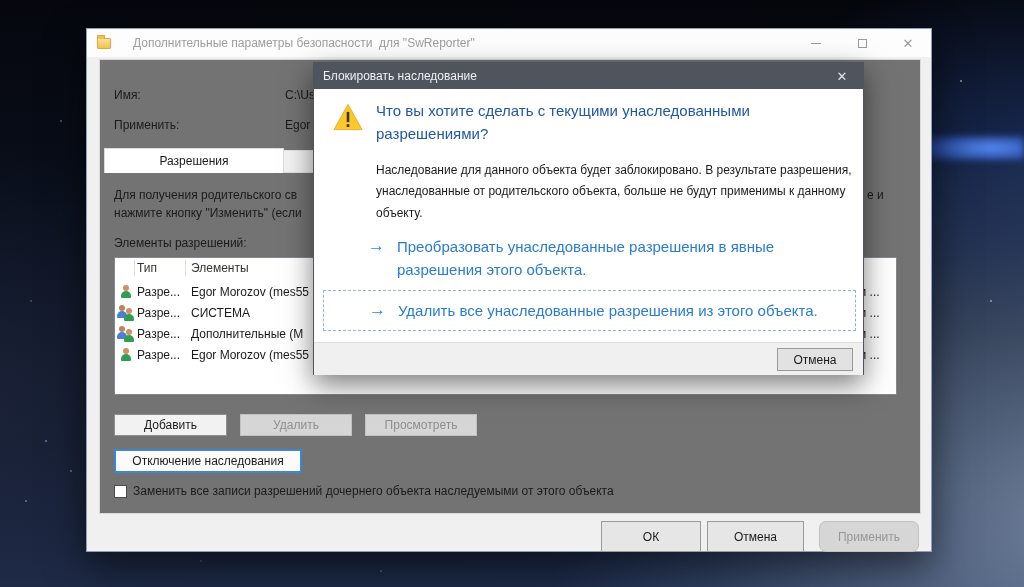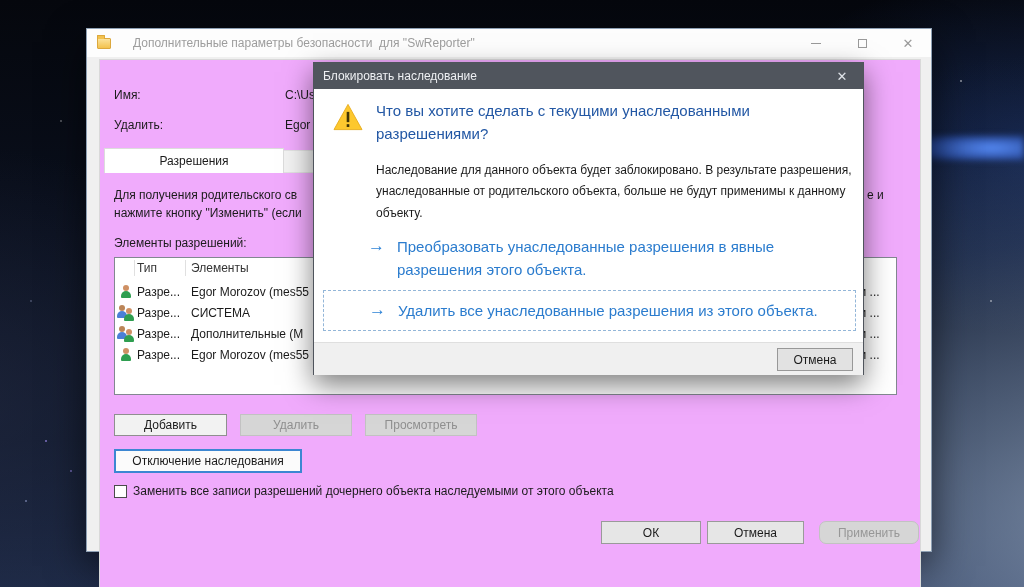--- a/index.html
+++ b/index.html
@@ -31,22 +31,22 @@
   .folder-icon { position:relative; width:14px; height:11px; margin-left:10px; background:linear-gradient(#fbe29a,#f3c24e);
     border:1px solid #dca83d; border-radius:1px; flex:0 0 auto; }
   .folder-icon::before { content:""; position:absolute; left:-1px; top:-4px; width:6px; height:3px;
     background:#f3c24e; border:1px solid #dca83d; border-bottom:none; border-radius:1px 1px 0 0; }
   .caption { position:absolute; right:0; top:0; height:28px; display:flex; }
   .cap-btn { width:46px; height:28px; display:flex; align-items:center; justify-content:center; color:#9a9a9a; }
   .min-glyph { width:10px; border-top:1px solid #9a9a9a; }
   .max-glyph { width:9px; height:9px; border:1px solid #9a9a9a; }
   .x-glyph { font-size:13px; line-height:1; }
 
-  .panel { position:absolute; left:12px; top:30px; width:822px; height:529px;
-    background:#f0abfc; border:1px solid #d9d9d9; }
+  .panel { position:absolute; left:12px; top:30px; width:822px; height:455px;
+    background:#737373; border:1px solid #d9d9d9; }
   .field-label { position:absolute; left:14px; font-size:12px; color:#1b1b1b; }
   .field-value { position:absolute; left:185px; font-size:12px; color:#1b1b1b; white-space:nowrap; }
 
   .tabstrip { position:absolute; left:4px; top:88px; height:25px; }
   .tab-selected { position:absolute; left:0; top:0; width:180px; height:25px; background:#fff;
     border:1px solid #dcdcdc; border-bottom:none; font-size:12px; color:#1b1b1b;
     display:flex; align-items:center; justify-content:center; }
   .tab-other { position:absolute; left:180px; top:2px; width:132px; height:23px; background:#f2f2f2;
     border:1px solid #e2e2e2; border-left:none; }
 
@@ -73,21 +73,21 @@
   .btn { position:absolute; height:22px; background:#f2f2f2; border:1px solid #8f8f8f;
     font-size:12px; color:#1b1b1b; display:flex; align-items:center; justify-content:center; }
   .btn.disabled { background:#d6d6d6; border-color:#c2c2c2; color:#8f8f8f; }
   .btn-inherit { position:absolute; left:14px; top:389px; width:188px; height:24px; background:#fbfbfb;
     border:2px solid #3c87d2; font-size:12px; color:#1b1b1b; display:flex; align-items:center; justify-content:center; }
 
   .checkrow { position:absolute; left:14px; top:424px; display:flex; align-items:center; }
   .checkbox { width:13px; height:13px; background:#fff; border:1px solid #4b4b4b; flex:0 0 auto; }
   .checklabel { margin-left:6px; font-size:12px; color:#1b1b1b; }
 
-  .dlg-footer-btn { position:absolute; top:492px; height:23px; background:#e6e6e6; border:1px solid #9a9a9a;
+  .dlg-footer-btn { position:absolute; top:492px; height:31px; background:#e6e6e6; border:1px solid #9a9a9a;
     font-size:12px; color:#1b1b1b; display:flex; align-items:center; justify-content:center; }
   .dlg-footer-btn.disabled { background:#d6d6d6; border-color:#c2c2c2; color:#979797;border-radius:7px; }
 
   
   .modal { position:absolute; left:313px; top:62px; width:551px; height:313px; background:#fff;
     border:1px solid #4f545c; box-shadow:0 10px 26px rgba(0,0,0,.5); }
   .m-title { position:absolute; left:0; top:0; width:100%; height:26px; background:#50555d;
     display:flex; align-items:center; }
   .m-title-text { color:#eef0f3; font-size:12px; margin-left:9px; }
   .m-close { position:absolute; right:0; top:0; width:42px; height:26px; display:flex;
@@ -125,21 +125,21 @@
           <span class="max-glyph"></span>
         </div>
       <div class="cap-btn">
           <span class="x-glyph">✕</span>
         </div>
     </div>
 
     <div class="panel">
       <span class="field-label" style="top:28px">Имя:</span>
       <span class="field-value" style="top:28px">C:\Us</span>
-      <span class="field-label" style="top:58px">Удалить:</span>
+      <span class="field-label" style="top:58px">Применить:</span>
       <span class="field-value" style="top:58px">Egor</span>
 
       <div class="tabstrip">
         <div class="tab-selected">
           <span>Разрешения</span>
         </div>
         <div class="tab-other"></div>
       </div>
 
       <div class="desc" style="top:128px">Для получения родительского св</div>

